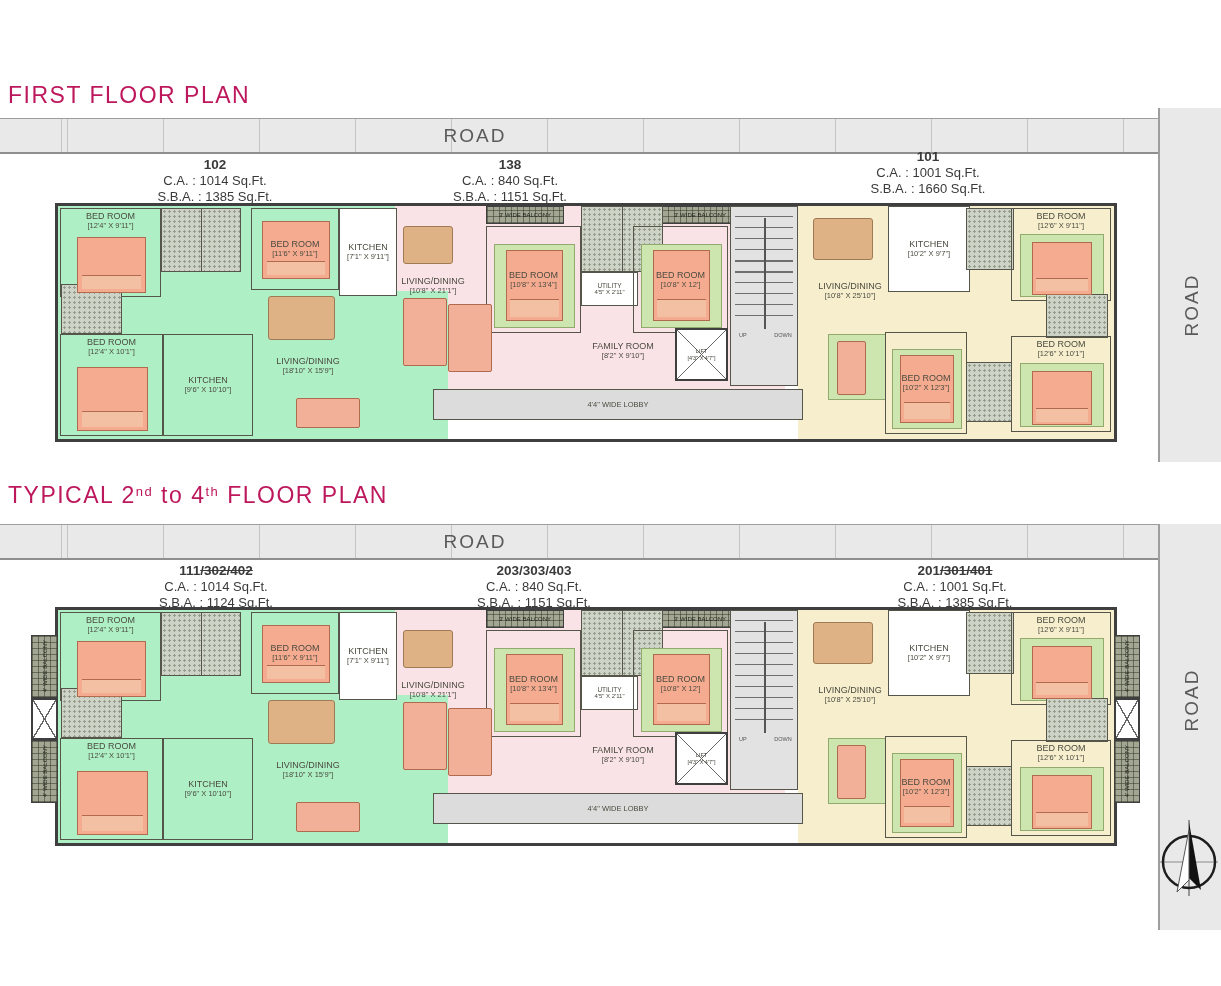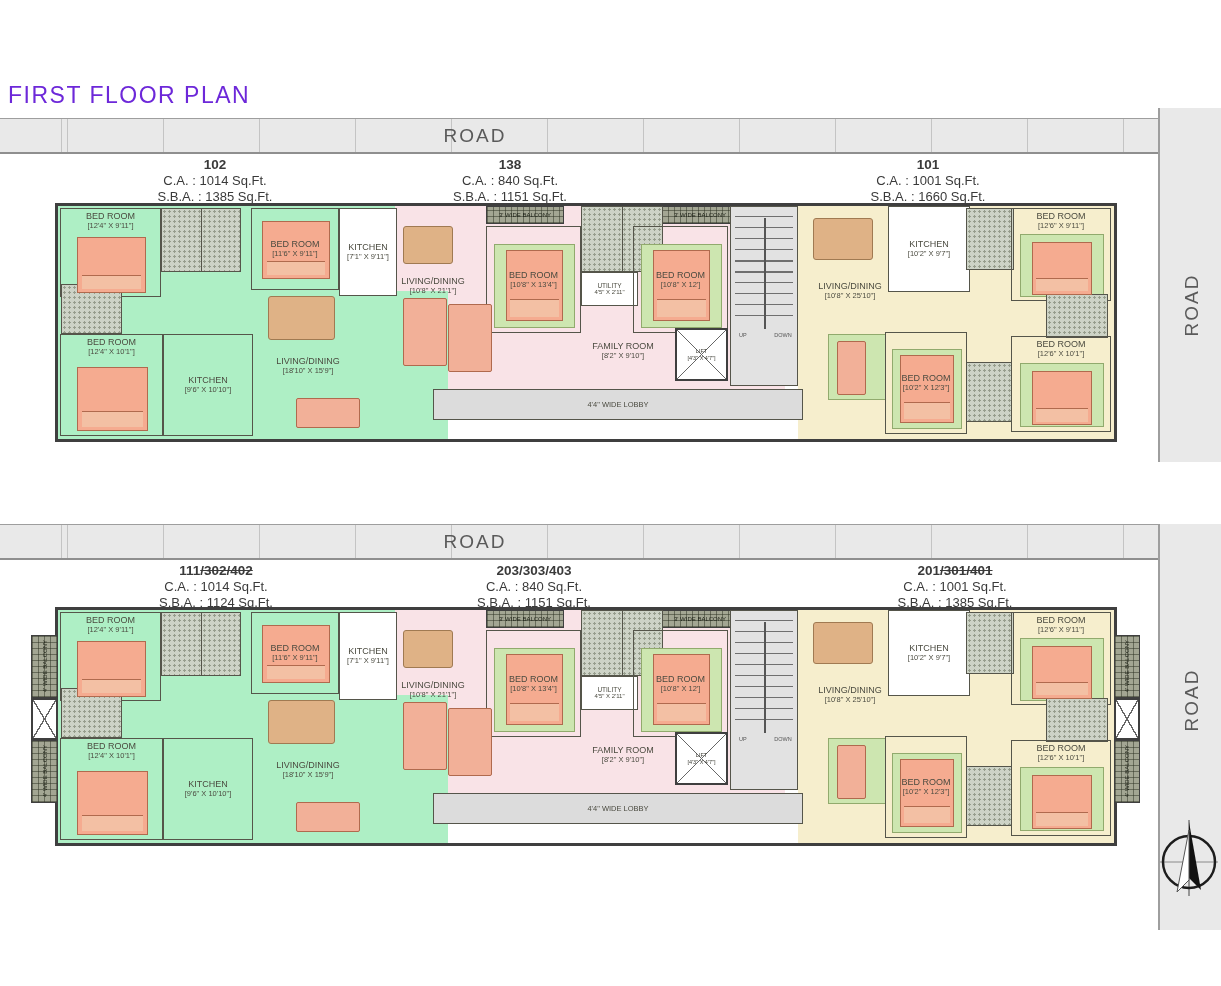--- a/index.html
+++ b/index.html
@@ -1,19 +1,19 @@
 <!DOCTYPE html>
 <html><head>
 <meta charset="utf-8">
 <style>
   html,body{margin:0;padding:0;background:#fff;}
   body{width:1221px;height:986px;position:relative;font-family:"Liberation Sans",sans-serif;}
   .canvas{position:absolute;left:0;top:0;width:1221px;height:986px;overflow:hidden;background:#fff;}
 
-  .plan-title{position:absolute;font-size:23px;color:#6d28d9;letter-spacing:1.5px;white-space:nowrap;}
+  .plan-title{position:absolute;font-size:23px;color:#be185d;letter-spacing:1.5px;white-space:nowrap;}
   .sup{font-size:13px;vertical-align:7px;}
 
   .road-band-h{position:absolute;left:0;width:1158px;height:33px;background-color:#e9e9e9;
     border-top:1px solid #9e9e9e;border-bottom:2px solid #8f8f8f;
     background-image:repeating-linear-gradient(90deg,#c4c4c4 0 1px,transparent 1px 96px);
     background-position:67px 0;}
   .road-label{position:absolute;left:430px;width:90px;top:50%;transform:translateY(-50%);
     text-align:center;font-size:19px;color:#5a5a5a;letter-spacing:2px;}
 
   .road-band-v{position:absolute;left:1158px;width:63px;background:#e9e9e9;
@@ -98,21 +98,21 @@
   <div class="unit-label" style="left:125px;top:157px">
     <div class="unit-num"><span>102</span><span class="struck"></span></div>
     <div class="unit-ca">C.A. : 1014 Sq.Ft.</div>
     <div class="unit-sba">S.B.A. : 1385 Sq.Ft.</div>
   </div>
   <div class="unit-label" style="left:420px;top:157px">
     <div class="unit-num"><span>138</span><span class="struck"></span></div>
     <div class="unit-ca">C.A. : 840 Sq.Ft.</div>
     <div class="unit-sba">S.B.A. : 1151 Sq.Ft.</div>
   </div>
-  <div class="unit-label" style="left:838px;top:157px">
+  <div class="unit-label" style="left:838px;top:149px">
     <div class="unit-num"><span>101</span><span class="struck"></span></div>
     <div class="unit-ca">C.A. : 1001 Sq.Ft.</div>
     <div class="unit-sba">S.B.A. : 1660 Sq.Ft.</div>
   </div>
 
   <div class="strip first strip-host" style="left:55px;top:203px">
 
   <div class="base g" style="left:0;top:0;width:337px;height:233px"></div>
   <div class="base p" style="left:337px;top:0;width:390px;height:187px"></div>
   <div class="base g" style="left:337px;top:85px;width:53px;height:148px"></div>
@@ -232,20 +232,21 @@
     <div class="furn-mat"></div>
     <div class="furn-bed" style="left:20%;top:36%;width:60%;height:56%"></div>
   </div>
 
 </div>
 
   <div class="road-band-v" style="top:108px;height:354px">
     <div class="road-label-v" style="top:197px">ROAD</div>
   </div>
 
+  <div class="plan-title" style="left:8px;top:482px"><span>TYPICAL 2</span><span class="sup">nd</span><span> to 4</span><span class="sup">th</span><span> FLOOR PLAN</span></div>
 
   <div class="road-band-h" style="top:524px">
     <div class="road-label">ROAD</div>
   </div>
 
   <div class="unit-label" style="left:126px;top:563px">
     <div class="unit-num"><span>111</span><span class="struck">/302/402</span></div>
     <div class="unit-ca">C.A. : 1014 Sq.Ft.</div>
     <div class="unit-sba">S.B.A. : 1124 Sq.Ft.</div>
   </div>

